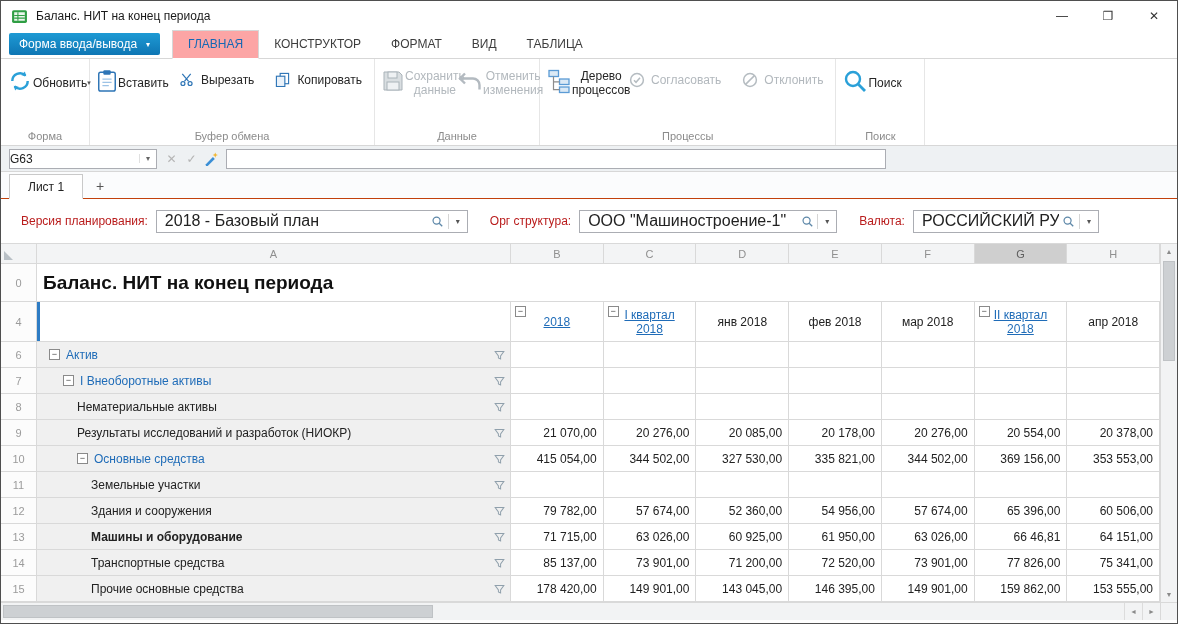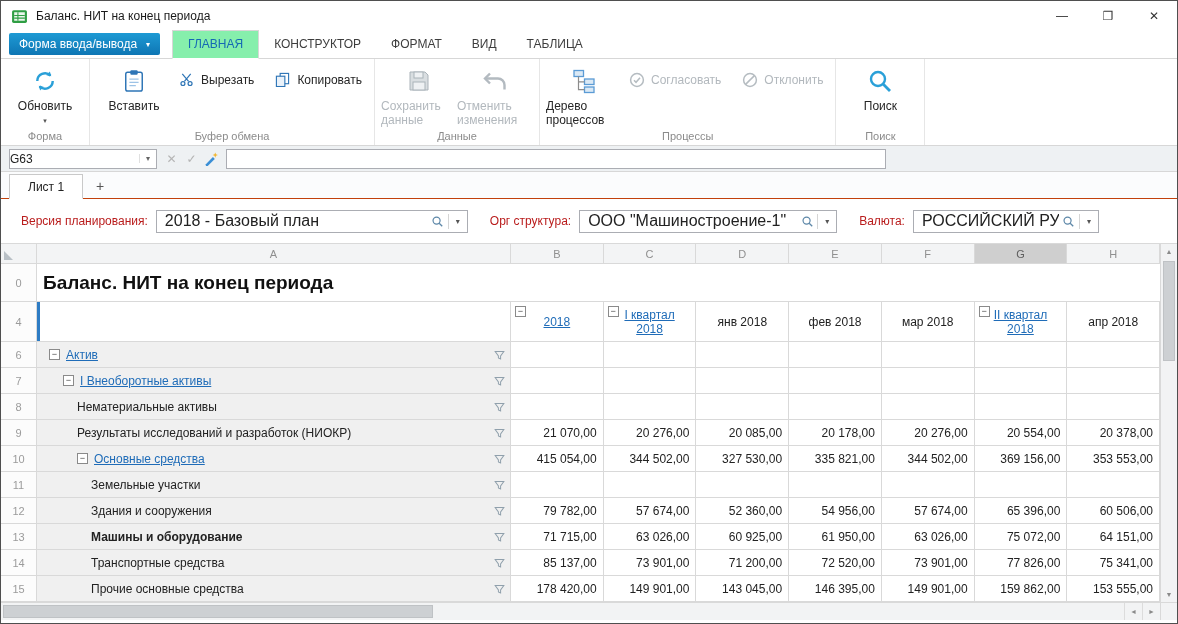--- a/index.html
+++ b/index.html
@@ -13,27 +13,27 @@
   .title-text{margin-left:8px;font-size:12px;color:#1a1a1a}
   .win-controls{margin-left:auto;display:flex;height:100%}
   .win-btn{width:46px;display:flex;align-items:center;justify-content:center;font-size:12px;color:#333;cursor:default}
 
   
   .tabrow{height:27px;display:flex;align-items:flex-end;background:#fff;padding-left:8px;position:relative;z-index:3}
   .app-btn{height:22px;margin-bottom:3px;background:linear-gradient(#1e9ad4,#0e76b4);color:#fff;display:flex;align-items:center;padding:0 10px;border-radius:2px;font-size:12px;gap:9px;margin-right:12px}
   .app-btn .caret{font-size:8px}
   .rtabs{display:flex;align-items:flex-end}
   .rtab{padding:6px 15px 7px;font-size:12px;color:#3d3d3d;white-space:nowrap}
-  .rtab.active{color:#1568b4;background:#86efac;border:1px solid #d7d7d7;border-bottom:1px solid #fff;margin-bottom:-1px}
+  .rtab.active{color:#1568b4;background:#fca5a5;border:1px solid #d7d7d7;border-bottom:1px solid #fff;margin-bottom:-1px}
 
   
   .ribbon{height:88px;background:#fff;border-top:1px solid #d7d7d7;border-bottom:1px solid #d7d7d7;display:flex}
   .rgroup{position:relative;border-right:1px solid #e6e6e6;padding:3px 6px 16px;display:flex;align-items:flex-start}
   .rgroup-label{position:absolute;bottom:3px;left:0;right:0;text-align:center;font-size:11px;color:#8b8b8b}
-  .bigbtn{width:76px;display:flex;flex-direction:column;align-items:center;padding-top:4px;font-size:12px;text-align:left;line-height:14px;color:#262626}
+  .bigbtn{width:76px;display:flex;align-items:center;padding-top:4px;font-size:12px;text-align:center;line-height:14px;color:#262626}
   .bigbtn .ic{height:30px;display:flex;align-items:center;justify-content:center;margin-bottom:3px}
   .bigbtn .minicaret{font-size:7px;color:#555;margin-top:1px}
   .smallcol{display:flex;flex-direction:row;padding-top:8px;gap:8px}
   .smallbtn{display:flex;align-items:center;gap:6px;font-size:12px;color:#262626;padding:1px 6px;white-space:nowrap}
   .smallbtn .sic{width:17px;height:17px;display:inline-flex;align-items:center;justify-content:center}
   .dis{color:#b2b8bd !important}
 
   
   .fbar{height:26px;background:#eef1f3;border-bottom:1px solid #d7d7d7;display:flex;align-items:center;padding:0 8px}
   .namebox{width:148px;height:20px;background:#fff;border:1px solid #abadb3;display:flex;align-items:center;font-size:12px;padding-left:0}
@@ -74,21 +74,21 @@
   .hdrrow{height:40px}
   .hdr-a{box-shadow:inset 3px 0 0 #2e7cc4}
   .hdr-cell{display:flex;align-items:center;justify-content:center;text-align:center;font-size:12px;line-height:14px}
   .hdr-text{max-width:72px}
   .hdr-link{color:#1f6cb8;text-decoration:underline}
   .datarow{height:26px}
   .label-cell{background:#f0f0f0;display:flex;align-items:center;font-size:12px;padding-right:24px;white-space:nowrap}
   .vcell{display:flex;align-items:center;justify-content:flex-end;padding-right:6px;font-size:12px;color:#222;white-space:nowrap}
   .cbox{width:11px;height:11px;border:1px solid #8a8a8a;background:#fff;display:inline-flex;align-items:center;justify-content:center;margin-right:6px;flex:none;font-size:9px;line-height:9px;color:#444}
   .hdrbox{position:absolute;left:4px;top:4px;margin:0}
-  .rowlink{color:#1f6cb8;text-decoration:underline}
+  .rowlink{color:#1f6cb8;}
   .funnel{position:absolute;right:5px;top:50%;transform:translateY(-50%);display:inline-flex}
 
   
   .vscroll{width:17px;height:358px;background:#f2f3f4;border-left:1px solid #d9d9d9;position:relative;flex:none}
   .varrow{position:absolute;left:0;right:0;height:15px;display:flex;align-items:center;justify-content:center;font-size:7px;color:#8a8a8a}
   .varrow.up{top:0}.varrow.down{bottom:0}
   .vthumb{position:absolute;left:2px;right:2px;top:17px;height:100px;background:#cdd0d3;border:1px solid #bfc2c5}
   .hscrollrow{height:18px;display:flex;background:#f2f3f4;border-top:1px solid #d9d9d9}
   .htrack{flex:1;position:relative}
   .hthumb{position:absolute;left:2px;top:2px;bottom:2px;width:430px;background:#cdd0d3;border:1px solid #bfc2c5}
@@ -505,21 +505,21 @@
                 <svg width="11" height="11" viewBox="0 0 12 12">
                   <path d="M1.3 2.3h9.4L7.2 6.9v3.3L4.8 9.1V6.9z" fill="none" stroke="#90a0ac" stroke-width="1.1"></path>
                 </svg>
               </div>
             </div>
             <div class="cell c-v vcell">71 715,00</div>
             <div class="cell c-v vcell">63 026,00</div>
             <div class="cell c-v vcell">60 925,00</div>
             <div class="cell c-v vcell">61 950,00</div>
             <div class="cell c-v vcell">63 026,00</div>
-            <div class="cell c-v vcell">75 072,00</div>
+            <div class="cell c-v vcell">66 46,81</div>
             <div class="cell c-v vcell">64 151,00</div>
           </div>
           <div class="g-row datarow">
             <div class="cell c-num">14</div>
             <div class="cell c-a label-cell" style="padding-left: 54px;">
               <div class="rowlabel">Транспортные средства</div>
               <div class="funnel">
                 <svg width="11" height="11" viewBox="0 0 12 12">
                   <path d="M1.3 2.3h9.4L7.2 6.9v3.3L4.8 9.1V6.9z" fill="none" stroke="#90a0ac" stroke-width="1.1"></path>
                 </svg>

